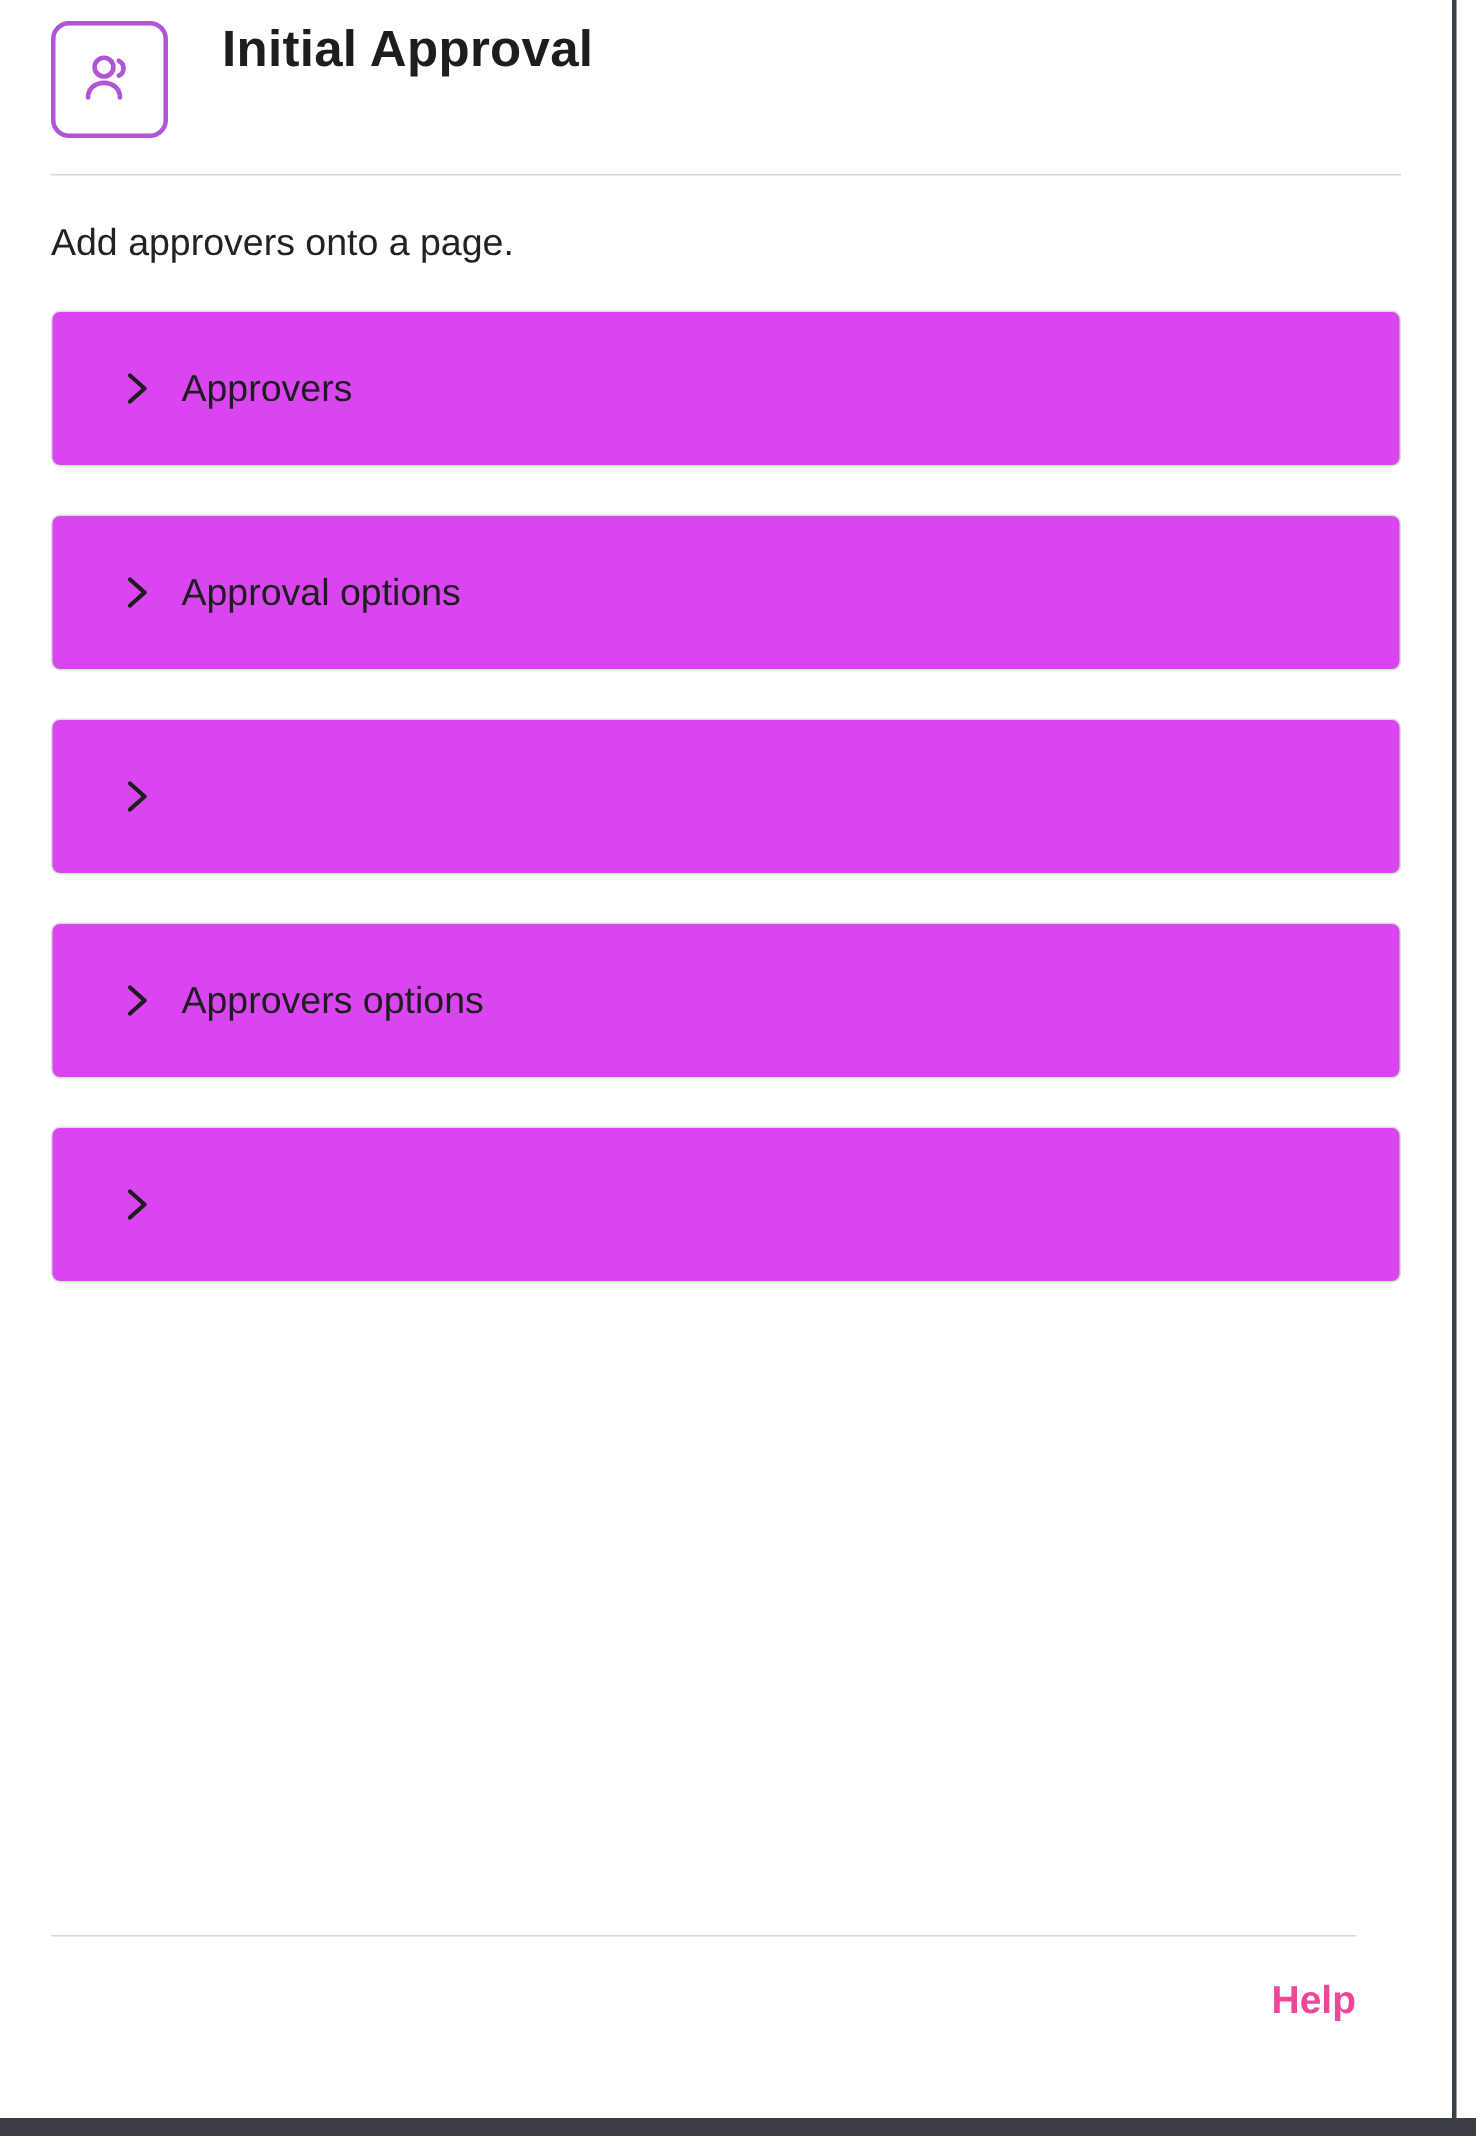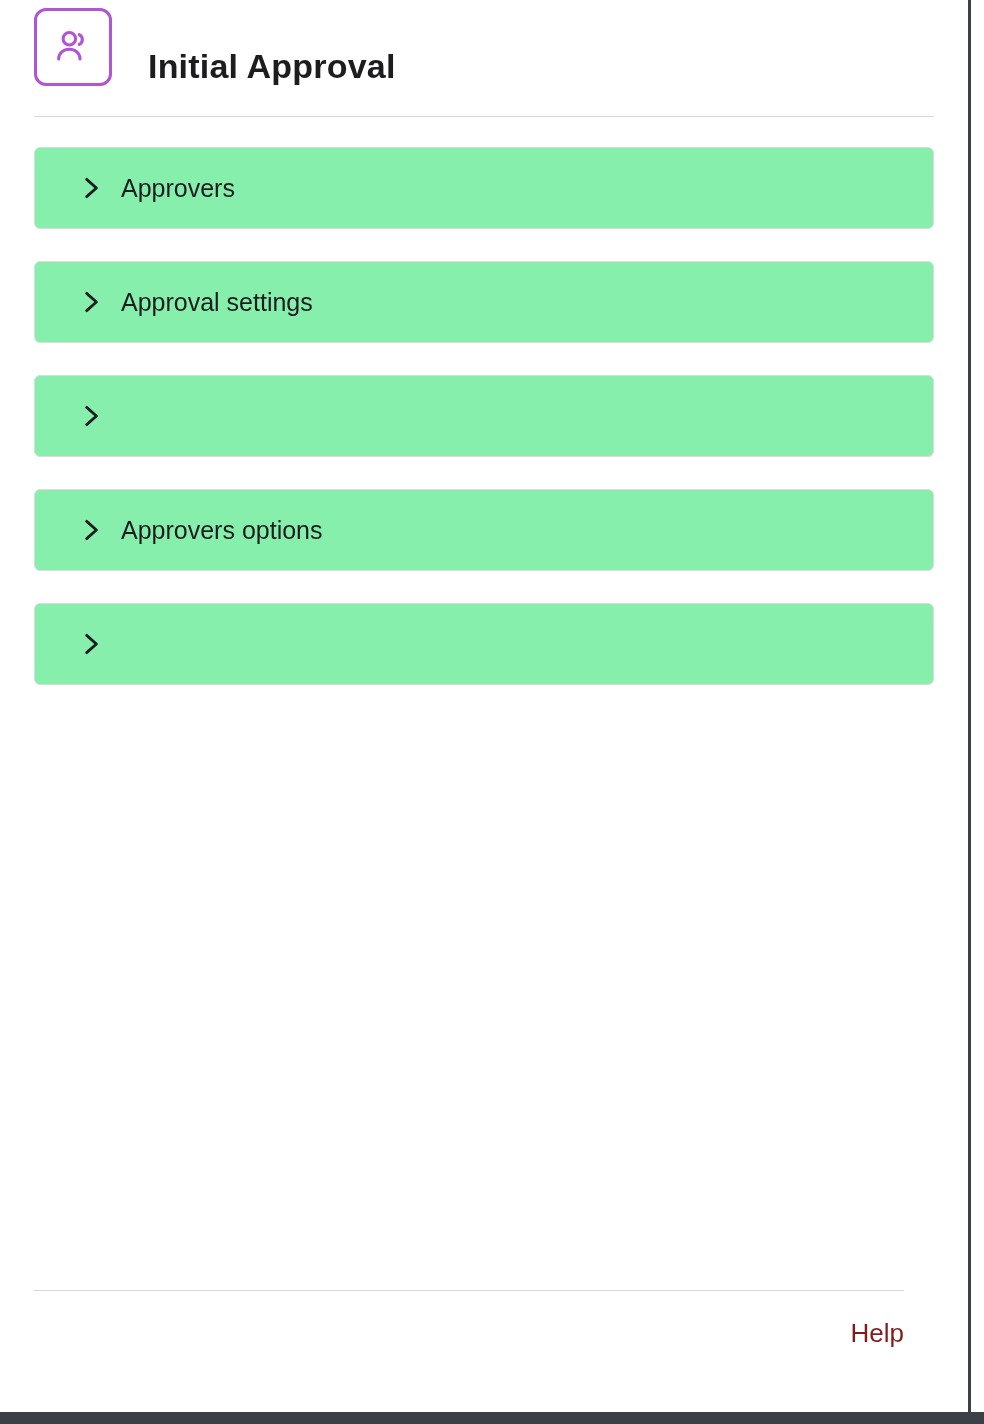--- a/index.html
+++ b/index.html
@@ -42,21 +42,21 @@
     left: 0;
     bottom: 0;
     width: 984px;
     height: 12px;
     background: #3b3f46;
   }
 
   
   .header {
     display: flex;
-    align-items: flex-end;
+    align-items: flex-start;
     padding: 14px 17px 0 34px;
     height: 86px;
     box-sizing: border-box;
   }
   .app-icon {
     width: 72px;
     height: 72px;
     border: 3px solid #b055d4;
     border-radius: 12px;
     display: flex;
@@ -86,22 +86,22 @@
     color: #222226;
     padding: 30px 34px 0 34px;
     line-height: 1.2;
   }
 
   
   .sections {
     padding: 30px 34px 0 34px;
   }
   .section-row {
-    height: 82px;
-    background: #86efac;
+    height: 104px;
+    background: #d946ef;
     border: 1px solid #dcdcdc;
     border-radius: 6px;
     display: flex;
     align-items: center;
     margin-bottom: 32px;
     cursor: pointer;
     box-sizing: border-box;
   }
   .chevron {
     width: 60px;
@@ -131,61 +131,63 @@
     position: absolute;
     left: 0;
     right: 0;
     top: 1318px;
     padding-right: 64px;
     display: flex;
     justify-content: flex-end;
   }
   .help-link {
     font-size: 26px;
-    color: #7f1d1d;
+    color: #ec4899;
     cursor: pointer;
+    font-weight: bold;
   }
 </style>
 </head>
 <body>
 
 <div id="panel">
 
   <div class="header">
     <div class="app-icon">
       <svg width="44" height="44" viewBox="0 0 24 24" fill="none" stroke="#b055d4" stroke-width="1.7" stroke-linecap="round" stroke-linejoin="round">
         <circle cx="10" cy="7.5" r="3.4"></circle>
         <path d="M4.2 18.5c0-3.2 2.6-5.3 5.8-5.3s5.8 2.1 5.8 5.3"></path>
         <path d="M15.4 5.2a3 3 0 0 1 0 5.4"></path>
       </svg>
     </div>
     <div class="header-title">Initial Approval</div>
   </div>
 
   <div class="divider"></div>
 
+  <div class="description">Add approvers onto a page.</div>
 
   <div class="sections">
 
     <div class="section-row">
       <span class="chevron">
         <svg width="26" height="30" viewBox="0 0 24 24" fill="none" stroke="#1d1d1f" stroke-width="2.6" stroke-linecap="round" stroke-linejoin="round">
           <polyline points="8,4 17,12 8,20"></polyline>
         </svg>
       </span>
       <span class="section-label">Approvers</span>
     </div>
 
     <div class="section-row">
       <span class="chevron">
         <svg width="26" height="30" viewBox="0 0 24 24" fill="none" stroke="#1d1d1f" stroke-width="2.6" stroke-linecap="round" stroke-linejoin="round">
           <polyline points="8,4 17,12 8,20"></polyline>
         </svg>
       </span>
-      <span class="section-label">Approval settings</span>
+      <span class="section-label">Approval options</span>
     </div>
 
     <div class="section-row">
       <span class="chevron">
         <svg width="26" height="30" viewBox="0 0 24 24" fill="none" stroke="#1d1d1f" stroke-width="2.6" stroke-linecap="round" stroke-linejoin="round">
           <polyline points="8,4 17,12 8,20"></polyline>
         </svg>
       </span>
     </div>
 

